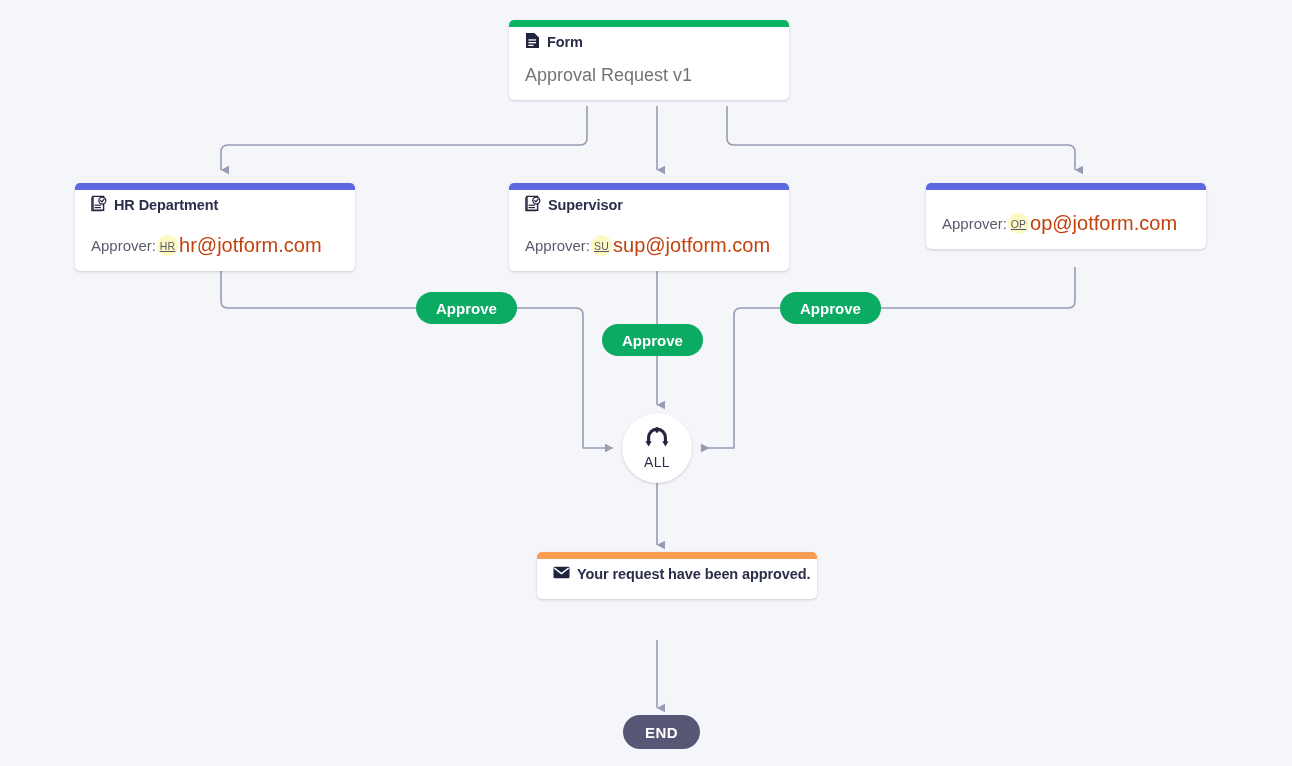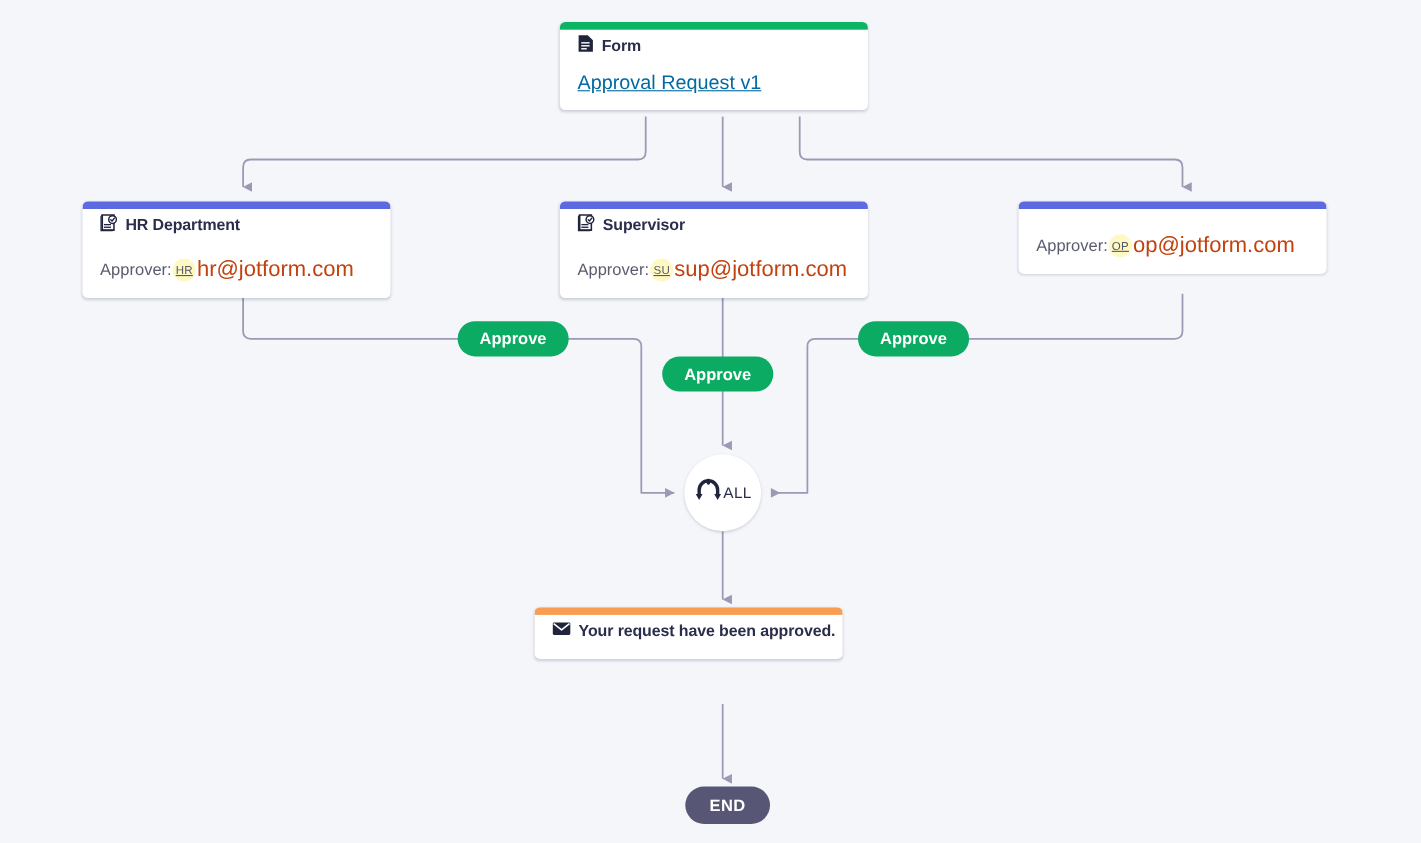--- a/index.html
+++ b/index.html
@@ -68,24 +68,23 @@
     color: #5a5c6e;
     white-space: nowrap;
   }
   .sub-value {
     font-size: 20px;
     color: #c2410c;
     white-space: nowrap;
   }
   .form-link {
     font-size: 18px;
-    color: #0369a1;
+    color: #737373;
     margin-top: 12px;
     white-space: nowrap;
-    text-decoration: underline;
   }
 
   
   .avatar {
     width: 21px;
     height: 21px;
     border-radius: 50%;
     background: #fef9c3;
     color: #55576a;
     font-size: 10.5px;
@@ -135,21 +134,21 @@
 
   
   .merge-node {
     position: absolute;
     width: 70px;
     height: 70px;
     border-radius: 50%;
     background: #ffffff;
     box-shadow: 0 1px 3px rgba(42, 45, 80, 0.13), 0 1px 2px rgba(42, 45, 80, 0.08);
     display: flex;
-    flex-direction: row;
+    flex-direction: column;
     align-items: center;
     justify-content: center;
     gap: 1px;
     box-sizing: border-box;
   }
   .merge-label {
     font-size: 14px;
     color: #2b2e4a;
     letter-spacing: 0.3px;
   }
@@ -282,21 +281,21 @@
       <svg width="26" height="22" viewBox="0 0 26 22" xmlns="http://www.w3.org/2000/svg">
         <path d="M13,1.6 V4.2" stroke="#21243d" stroke-width="3.1" stroke-linecap="round"></path>
         <path d="M4.6,15 V10.5 A8.4,8.4 0 0 1 21.4,10.5 V15" fill="none" stroke="#21243d" stroke-width="3.1" stroke-linecap="round"></path>
         <path d="M1.5,14.2 L4.6,19.6 L7.7,14.2 Z" fill="#21243d"></path>
         <path d="M18.3,14.2 L21.4,19.6 L24.5,14.2 Z" fill="#21243d"></path>
       </svg>
     </span>
     <span class="merge-label">ALL</span>
   </div>
 
-  <div class="node-card" style="left:486px; top:552px; width:280px;">
+  <div class="node-card" style="left:537px; top:552px; width:280px;">
     <div class="card-bar" style="background:#f99d52;"></div>
     <div class="card-body">
       <div class="card-title-row">
         <span class="icon">
           <svg width="17" height="13" viewBox="0 0 17 13" xmlns="http://www.w3.org/2000/svg">
             <rect x="0.5" y="0.8" width="16" height="11.4" rx="1.2" fill="#21243d"></rect>
             <path d="M1.3,2 L8.5,7.6 L15.7,2" fill="none" stroke="#ffffff" stroke-width="1.5" stroke-linejoin="round"></path>
           </svg>
         </span>
         <span class="card-title">Your request have been approved.</span>

